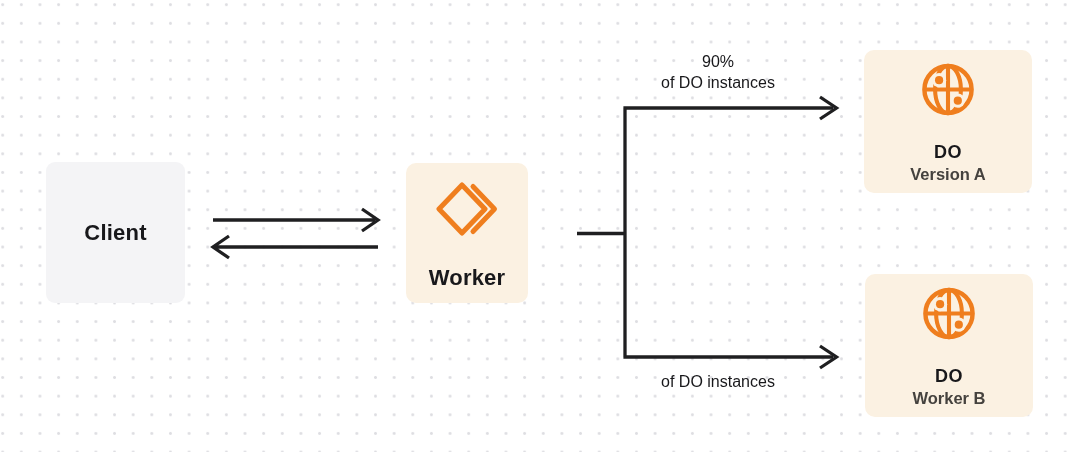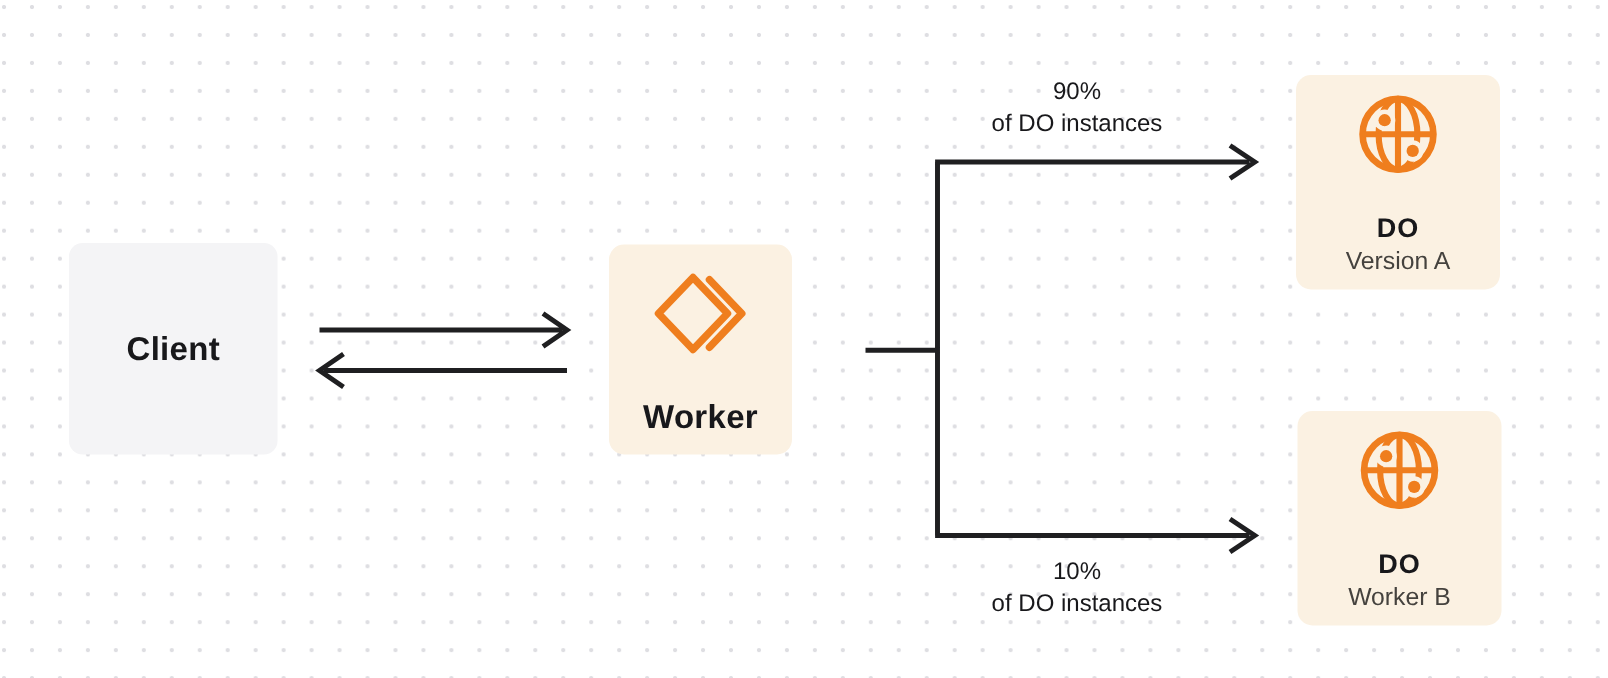--- a/index.html
+++ b/index.html
@@ -60,21 +60,21 @@
     transform: translateX(-50%);
     width: 62px; height: 54px;
   }
   .worker-box .node-label {
     position: absolute;
     left: 0; right: 0; top: 102px;
     text-align: center;
   }
   .do-box {
     position: absolute;
-    width: 136px; height: 143px;
+    width: 168px; height: 143px;
     background: var(--cream, #fbf1e2);
     border-radius: 10px;
   }
   .do-a { left: 864px; top: 50px; }
   .do-b { left: 865px; top: 274px; }
   .globe-icon {
     position: absolute;
     left: 50%; top: 11px;
     transform: translateX(-50%);
     width: 57px; height: 57px;
@@ -85,21 +85,21 @@
     text-align: center;
     font-weight: 700;
     font-size: 18px;
     letter-spacing: 0.6px;
     color: var(--text, #18181b);
   }
   .do-subtitle {
     position: absolute;
     left: 0; right: 0; top: 115px;
     text-align: center;
-    font-weight: 400;
+    font-weight: 700;
     font-size: 16.5px;
     color: var(--subtitle, #45423e);
   }
   .branch-label {
     position: absolute;
     width: 240px;
     transform: translateX(-50%);
     text-align: center;
     font-weight: 400;
     font-size: 16px;
@@ -144,21 +144,20 @@
     </svg>
     <span class="node-label">Worker</span>
   </div>
 
   <div class="branch-label bl-top">
     <span>90%</span>
     <span>of DO instances</span>
   </div>
 
   <div class="branch-label bl-bottom">
-    <span>10%</span>
     <span>of DO instances</span>
   </div>
 
   <div class="do-box do-a">
     <svg class="globe-icon" viewBox="0 0 64 64" aria-hidden="true">
       <circle class="globe-stroke" stroke-width="5" cx="32" cy="32" r="26.5"></circle>
       <path class="globe-stroke" stroke-width="4.6" d="M5.5 32 H58.5"></path>
       <path class="globe-stroke" stroke-width="4.6" d="M32 5.5 V58.5"></path>
       <ellipse class="globe-stroke" stroke-width="4.6" cx="32" cy="32" rx="14.5" ry="26.5"></ellipse>
       <circle class="halo" cx="22" cy="21.5" r="8"></circle>

